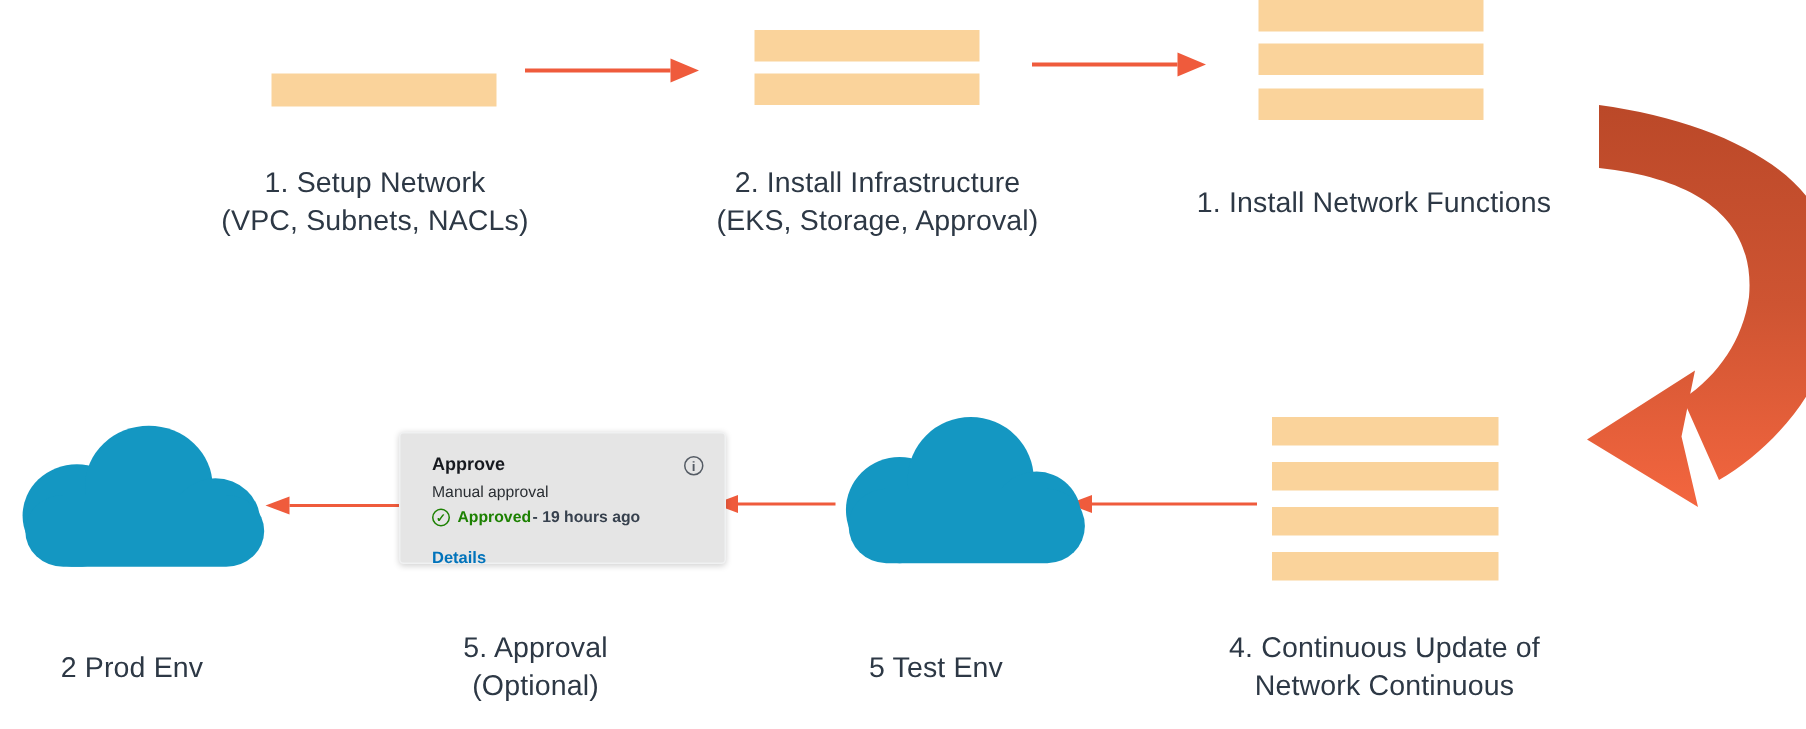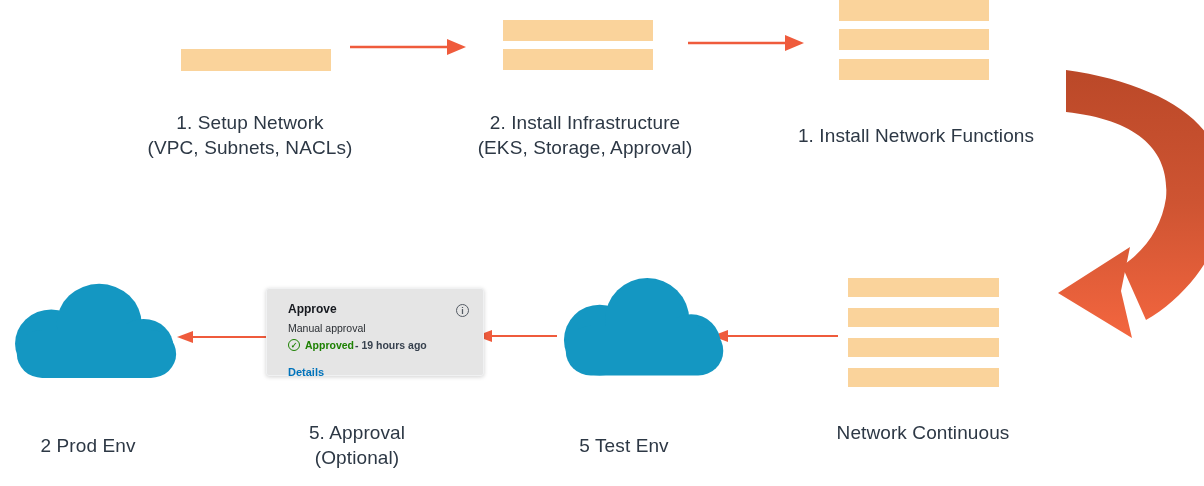--- a/index.html
+++ b/index.html
@@ -137,20 +137,21 @@
   <div class="step-label" style="left:585px;top:110px">
     <span style="display:block">2. Install Infrastructure</span>
     <span style="display:block">(EKS, Storage, Approval)</span>
   </div>
 
   <div class="step-label" style="left:916px;top:123px">
     <span style="display:block">1. Install Network Functions</span>
   </div>
 
   <div class="step-label" style="left:923px;top:420px">
+    <span style="display:block">4. Continuous Update of</span>
     <span style="display:block">Network Continuous</span>
   </div>
 
   <div class="step-label" style="left:624px;top:433px">
     <span style="display:block">5 Test Env</span>
   </div>
 
   <div class="step-label" style="left:357px;top:420px">
     <span style="display:block">5. Approval</span>
     <span style="display:block">(Optional)</span>

